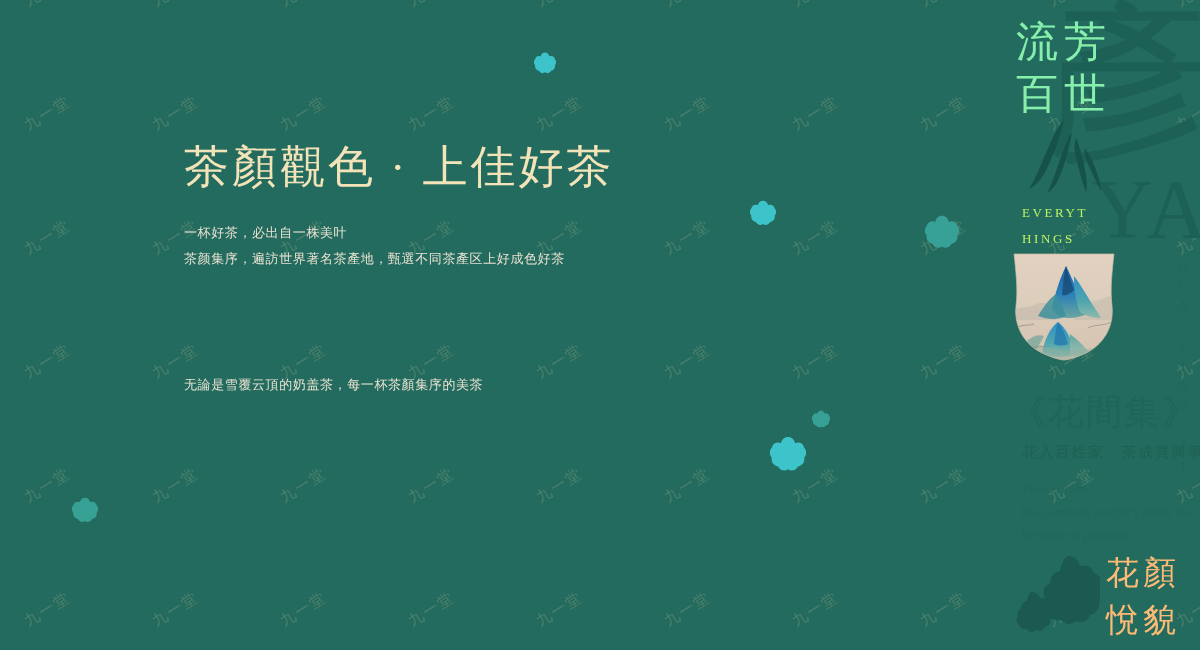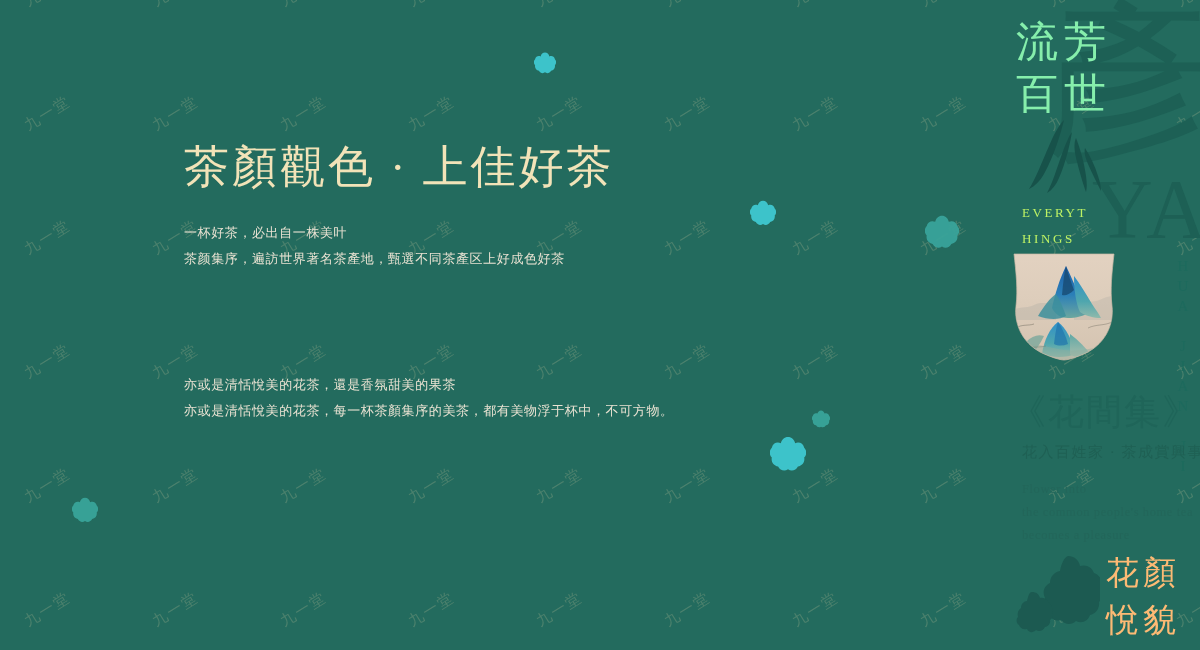--- a/index.html
+++ b/index.html
@@ -291,22 +291,21 @@
 
   <div id="content">
 
     <div class="block" id="block-1">
       <h1 class="headline">茶顏觀色 · 上佳好茶</h1>
       <p class="body-line">一杯好茶，必出自一株美叶</p>
       <p class="body-line">茶颜集序，遍訪世界著名茶產地，甄選不同茶產区上好成色好茶</p>
     </div>
 
     <div class="block" id="block-2">
-      <p class="body-line">亦或是清恬悅美的花茶，還是香氛甜美的果茶</p>
-      <p class="body-line">亦或是清恬悅美的花茶，每一杯茶顏集序的美茶，都有美物浮于杯中，不可方物。</p>
+      <p class="body-line">无論是雪覆云頂的奶盖茶，每一杯茶顏集序的美茶</p>
     </div>
 
   </div>
 
   <div id="panel">
 
     <div id="yan-big">彥</div>
 
     <div id="ya-big">YA</div>
 

